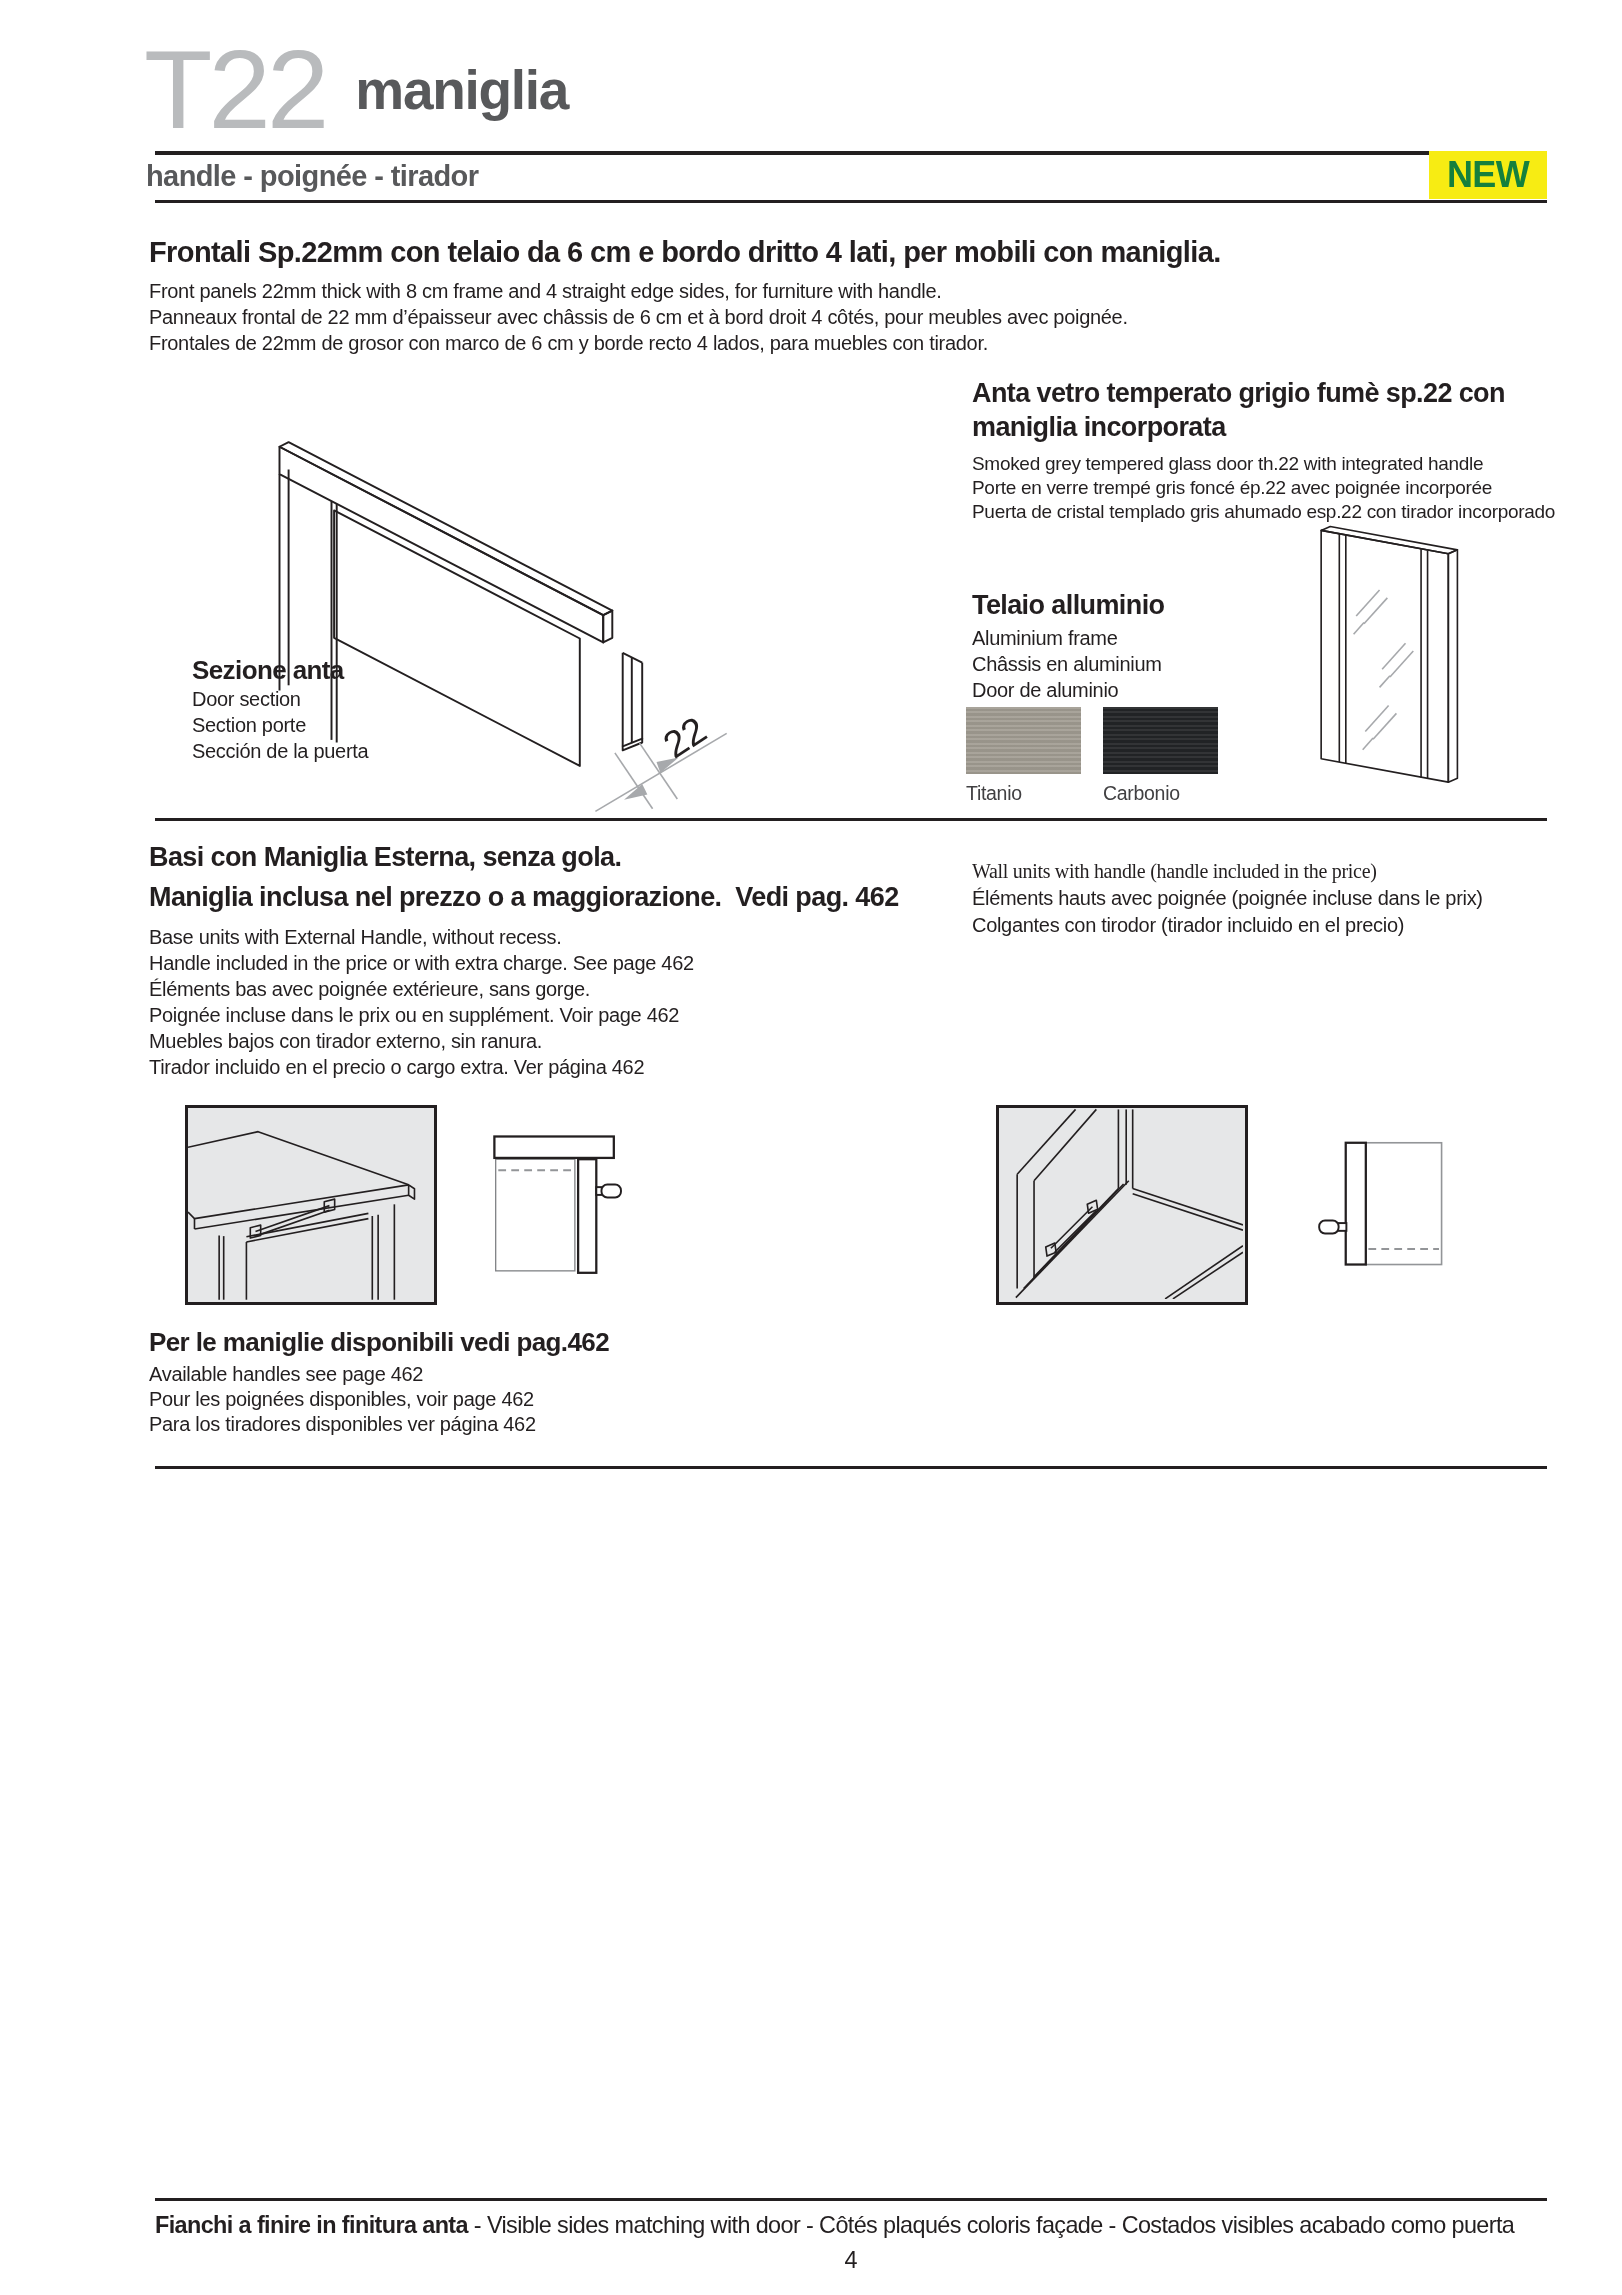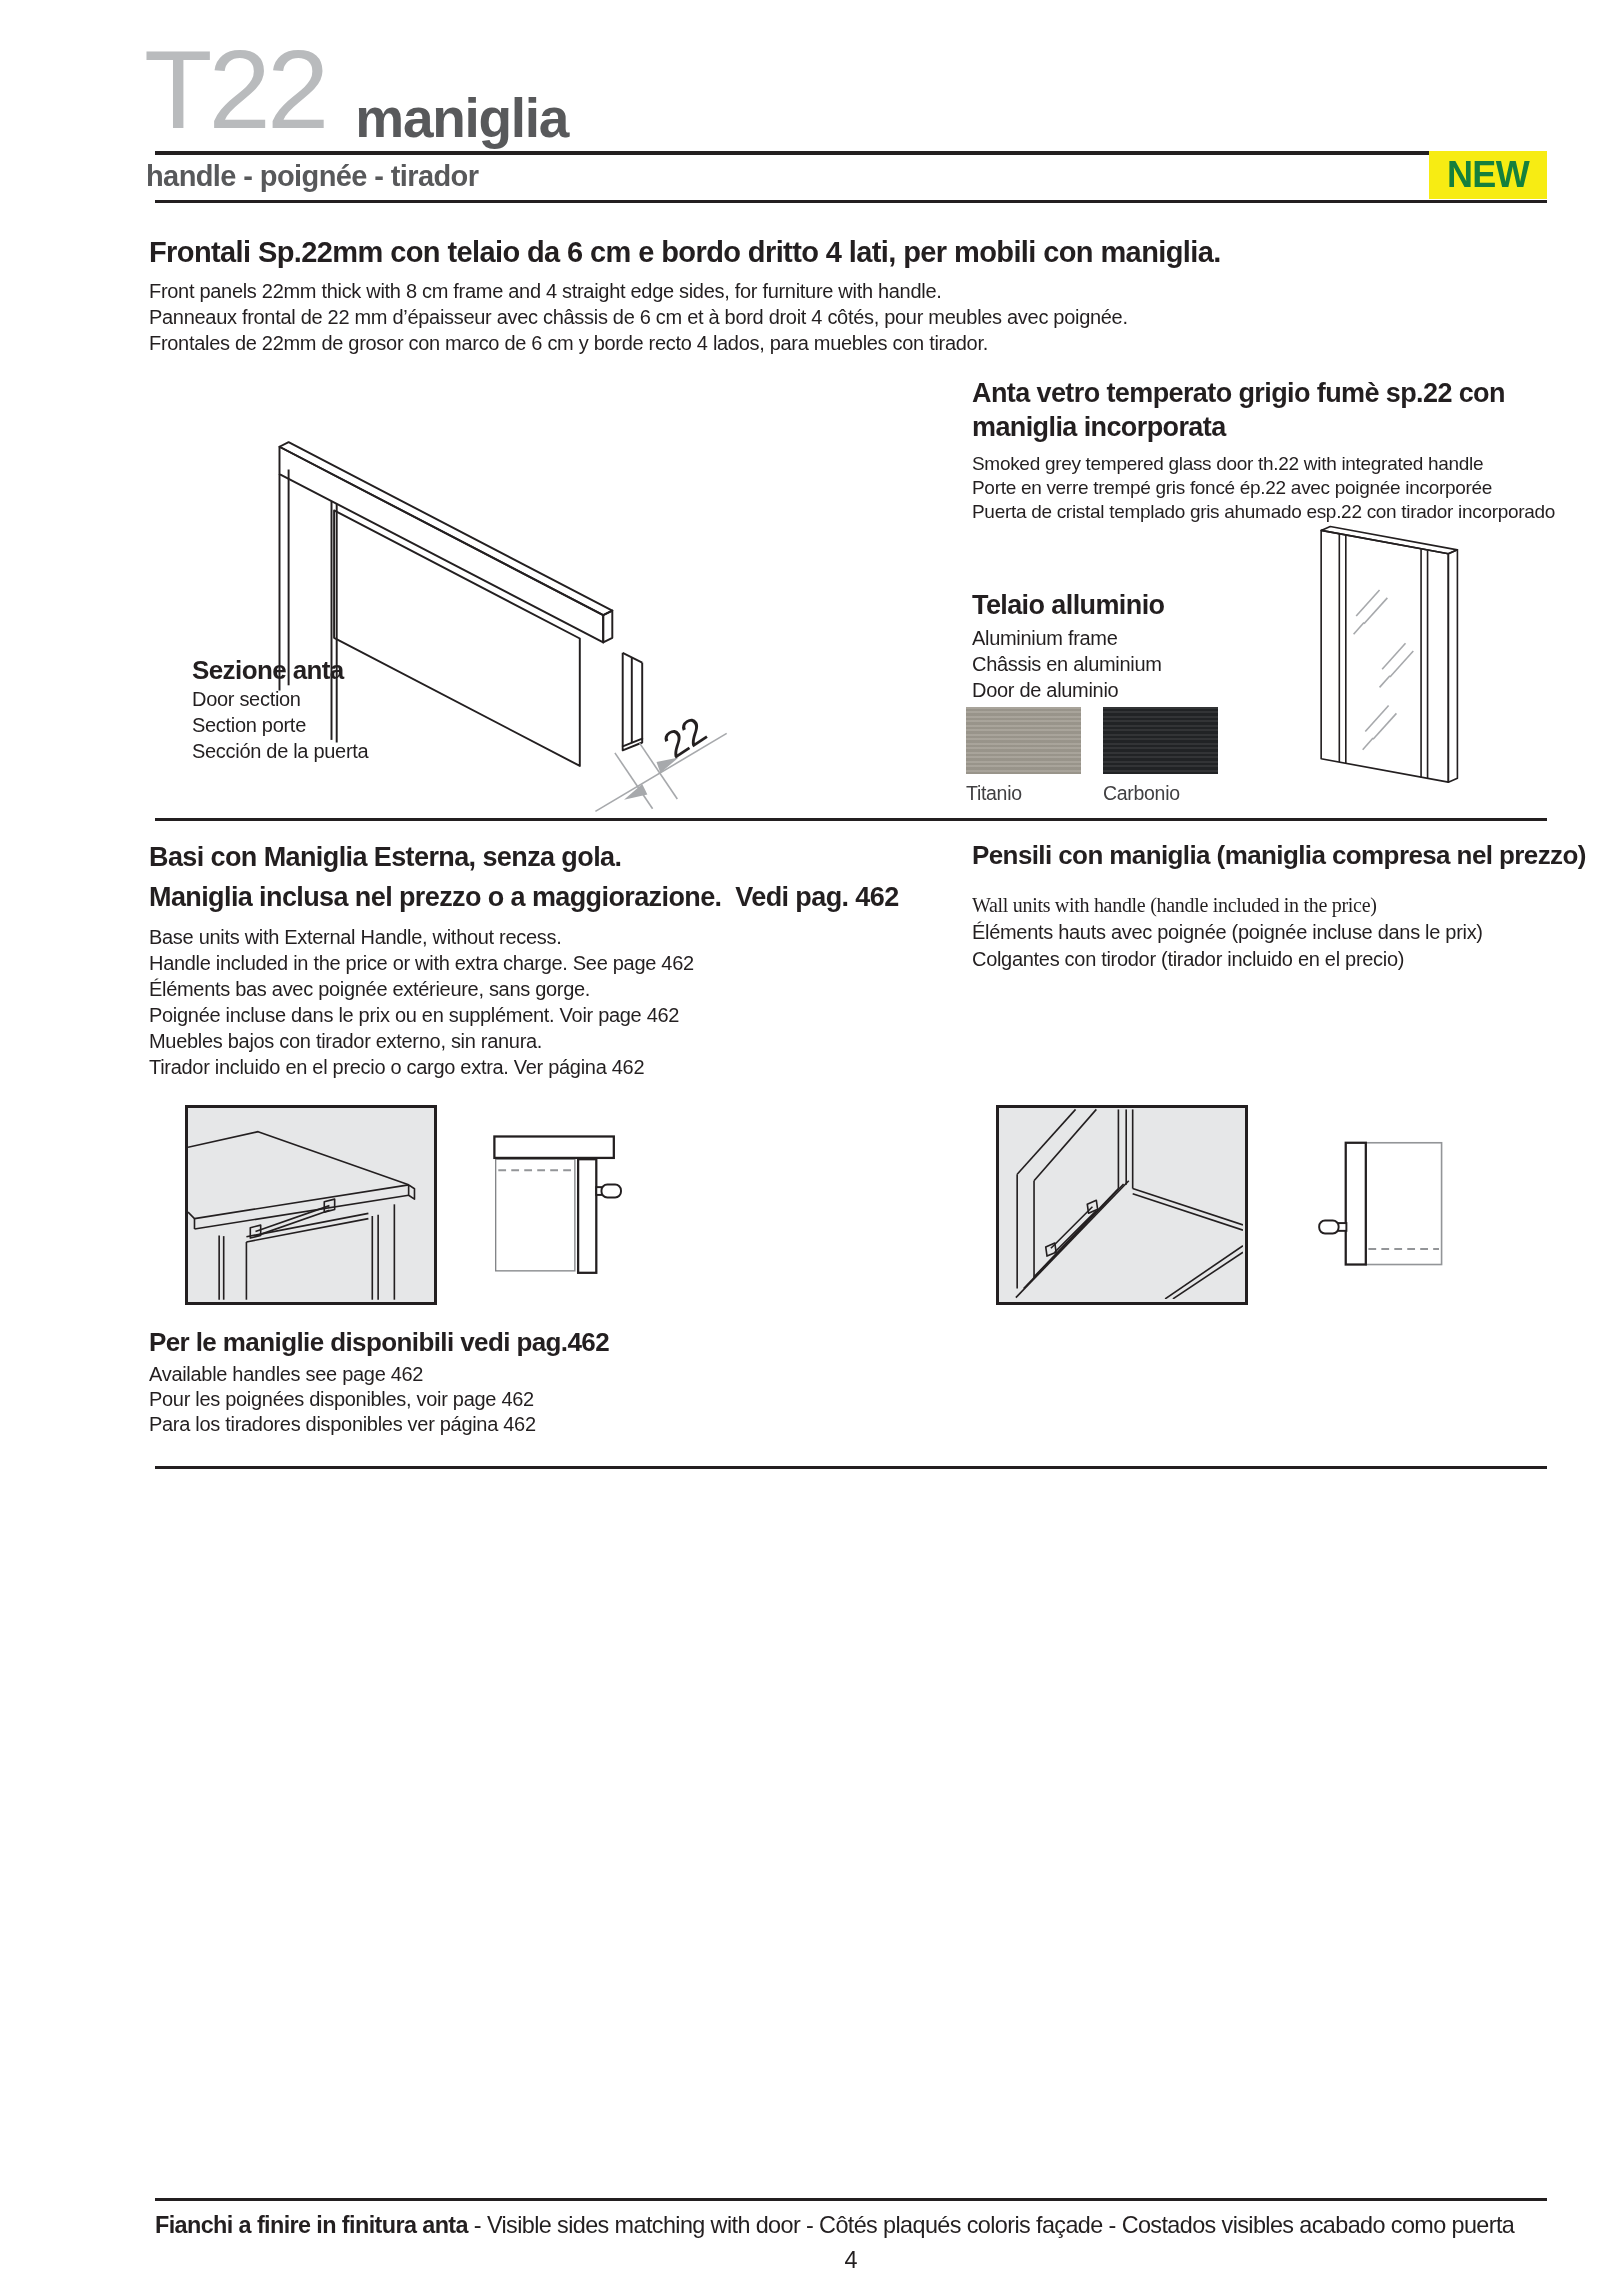--- a/index.html
+++ b/index.html
@@ -3,21 +3,21 @@
 <meta charset="utf-8">
 <style>
   html,body{margin:0;padding:0;background:#888;}
   .page{
     position:relative;width:1623px;height:2295px;background:#ffffff;
     font-family:"Liberation Sans", sans-serif;color:#231f20;overflow:hidden;
   }
   .abs{position:absolute;}
   .rule{position:absolute;background:#231f20;height:3.9px;}
   
-  .logo{position:absolute;left:144px;top:34px;display:flex;align-items:flex-end;}
+  .logo{position:absolute;left:144px;top:34px;display:flex;align-items:center;}
   .logo-code{font-size:112px;font-weight:300;color:#b9bbbd;letter-spacing:-3.9px;line-height:1;}
   .logo-name{font-size:55px;font-weight:700;color:#58595b;margin-left:30px;letter-spacing:-1.3px;line-height:1;}
   .subtitle{position:absolute;left:146px;top:160px;font-size:29px;font-weight:700;color:#58595b;letter-spacing:-0.6px;}
   .new-badge{
     position:absolute;left:1429px;top:151px;width:118px;height:48px;
     display:flex;align-items:center;justify-content:center;
     font-size:36px;font-weight:700;color:#15803d;letter-spacing:-0.6px;
   }
   
   .h1{font-size:29px;font-weight:700;letter-spacing:-0.6px;line-height:34px;}
@@ -152,21 +152,20 @@
     <div class="h2 prewrap" style="line-height:40px;">Maniglia inclusa nel prezzo o a maggiorazione.  Vedi pag. 462</div>
     <div class="body" style="margin-top:6.5px;">Base units with External Handle, without recess.</div>
     <div class="body">Handle included in the price or with extra charge. See page 462</div>
     <div class="body">Éléments bas avec poignée extérieure, sans gorge.</div>
     <div class="body">Poignée incluse dans le prix ou en supplément. Voir page 462</div>
     <div class="body">Muebles bajos con tirador externo, sin ranura.</div>
     <div class="body">Tirador incluido en el precio o cargo extra. Ver página 462</div>
   </div>
 
   <div class="abs" style="left:972px;top:838px;width:624px;">
-    <div class="h2" style="font-size:26px;">Pensili con maniglia (maniglia compresa nel prezzo)</div>
     <div class="body" style="margin-top:20px;line-height:27px;font-family:Liberation Serif, serif;">Wall units with handle (handle included in the price)</div>
     <div class="body" style="line-height:27px;">Éléments hauts avec poignée (poignée incluse dans le prix)</div>
     <div class="body" style="line-height:27px;">Colgantes con tirodor (tirador incluido en el precio)</div>
   </div>
 
   <div class="picture-frame" style="left:185px;top:1105px;">
     <svg width="244" height="192" viewBox="0 0 376 295">
       <g stroke="#231f20" stroke-width="2.5" fill="none" stroke-linejoin="round">
 
         <polyline points="0,60 108,36 340,118"></polyline>

